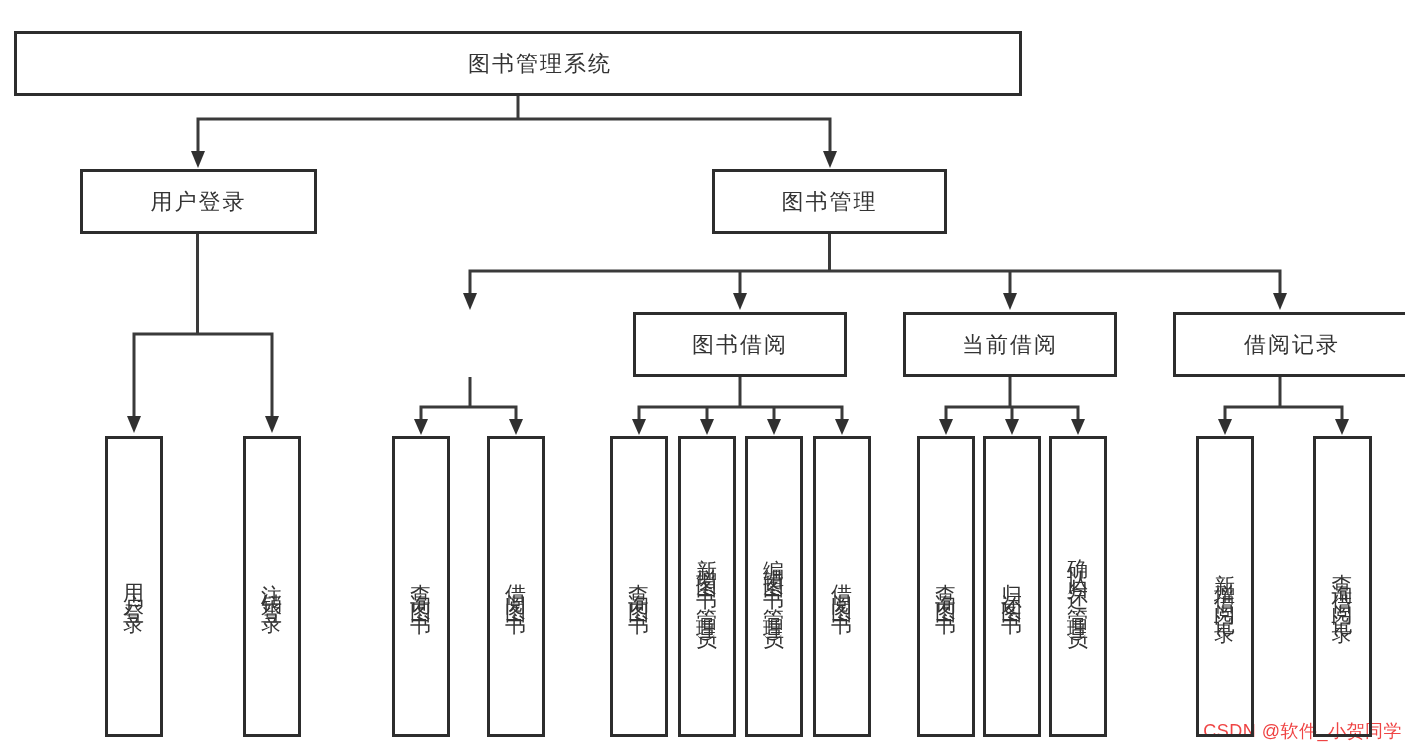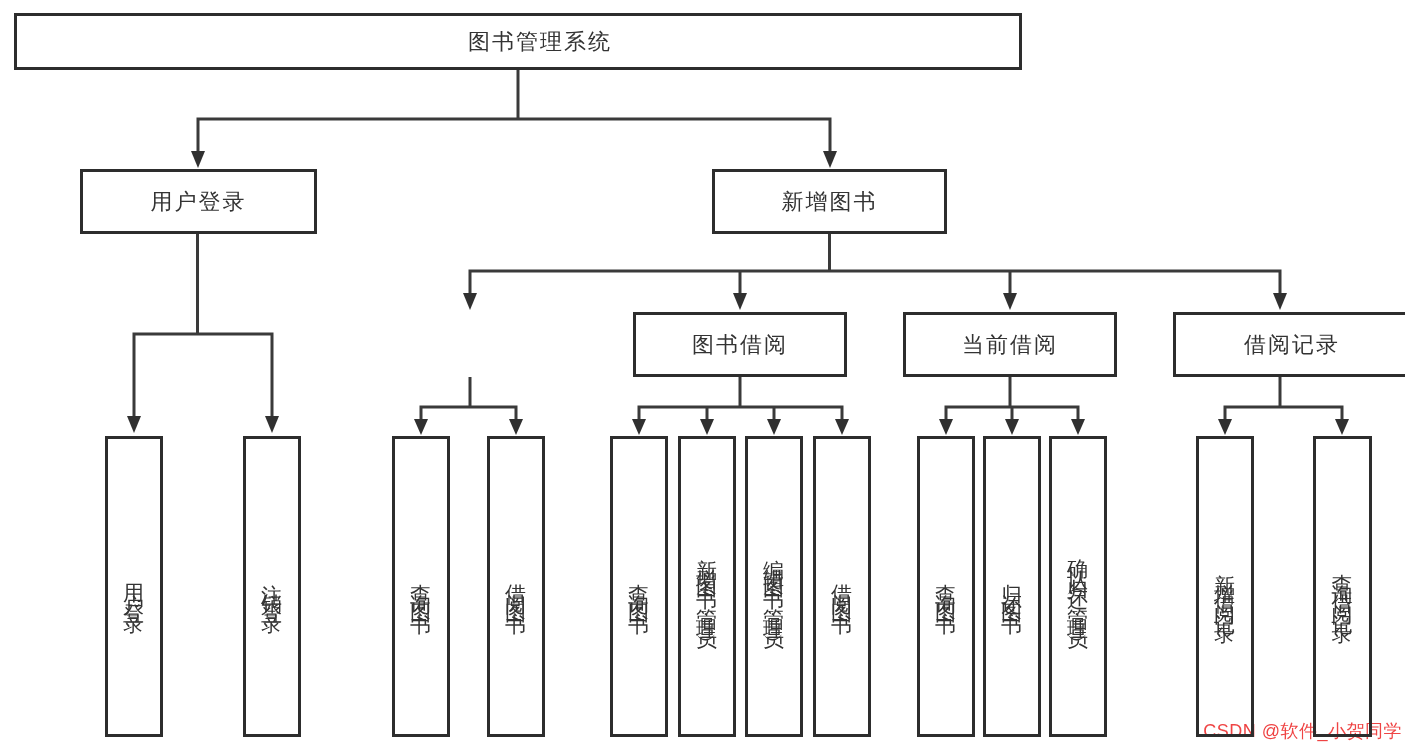--- a/index.html
+++ b/index.html
@@ -112,24 +112,24 @@
       <polygon points="767,419 781,419 774,435"></polygon>
       <polygon points="835,419 849,419 842,435"></polygon>
       <polygon points="939,419 953,419 946,435"></polygon>
       <polygon points="1005,419 1019,419 1012,435"></polygon>
       <polygon points="1071,419 1085,419 1078,435"></polygon>
       <polygon points="1218,419 1232,419 1225,435"></polygon>
       <polygon points="1335,419 1349,419 1342,435"></polygon>
     </g>
   </svg>
 
-  <div class="node hbox" style="left:14px; top:13px; width:1008px; height:57px;padding-left:44px;">图书管理系统</div>
+  <div class="node hbox" style="left:14px; top:31px; width:1008px; height:65px;padding-left:44px;">图书管理系统</div>
 
   <div class="node hbox" style="left:80px; top:169px; width:237px; height:65px;">用户登录</div>
-  <div class="node hbox" style="left:712px; top:169px; width:235px; height:65px;">新增图书</div>
+  <div class="node hbox" style="left:712px; top:169px; width:235px; height:65px;">图书管理</div>
 
   <div class="node hbox" style="left:633px; top:312px; width:214px; height:65px;">图书借阅</div>
   <div class="node hbox" style="left:903px; top:312px; width:214px; height:65px;">当前借阅</div>
   <div class="node hbox" style="left:1173px; top:312px; width:238px; height:65px;">借阅记录</div>
 
   <div class="node vbox" style="left:105px; top:436px; width:58px; height:301px;">
     <span class="vtext">用户登录</span>
   </div>
   <div class="node vbox" style="left:243px; top:436px; width:58px; height:301px;">
     <span class="vtext">注销登录</span>

